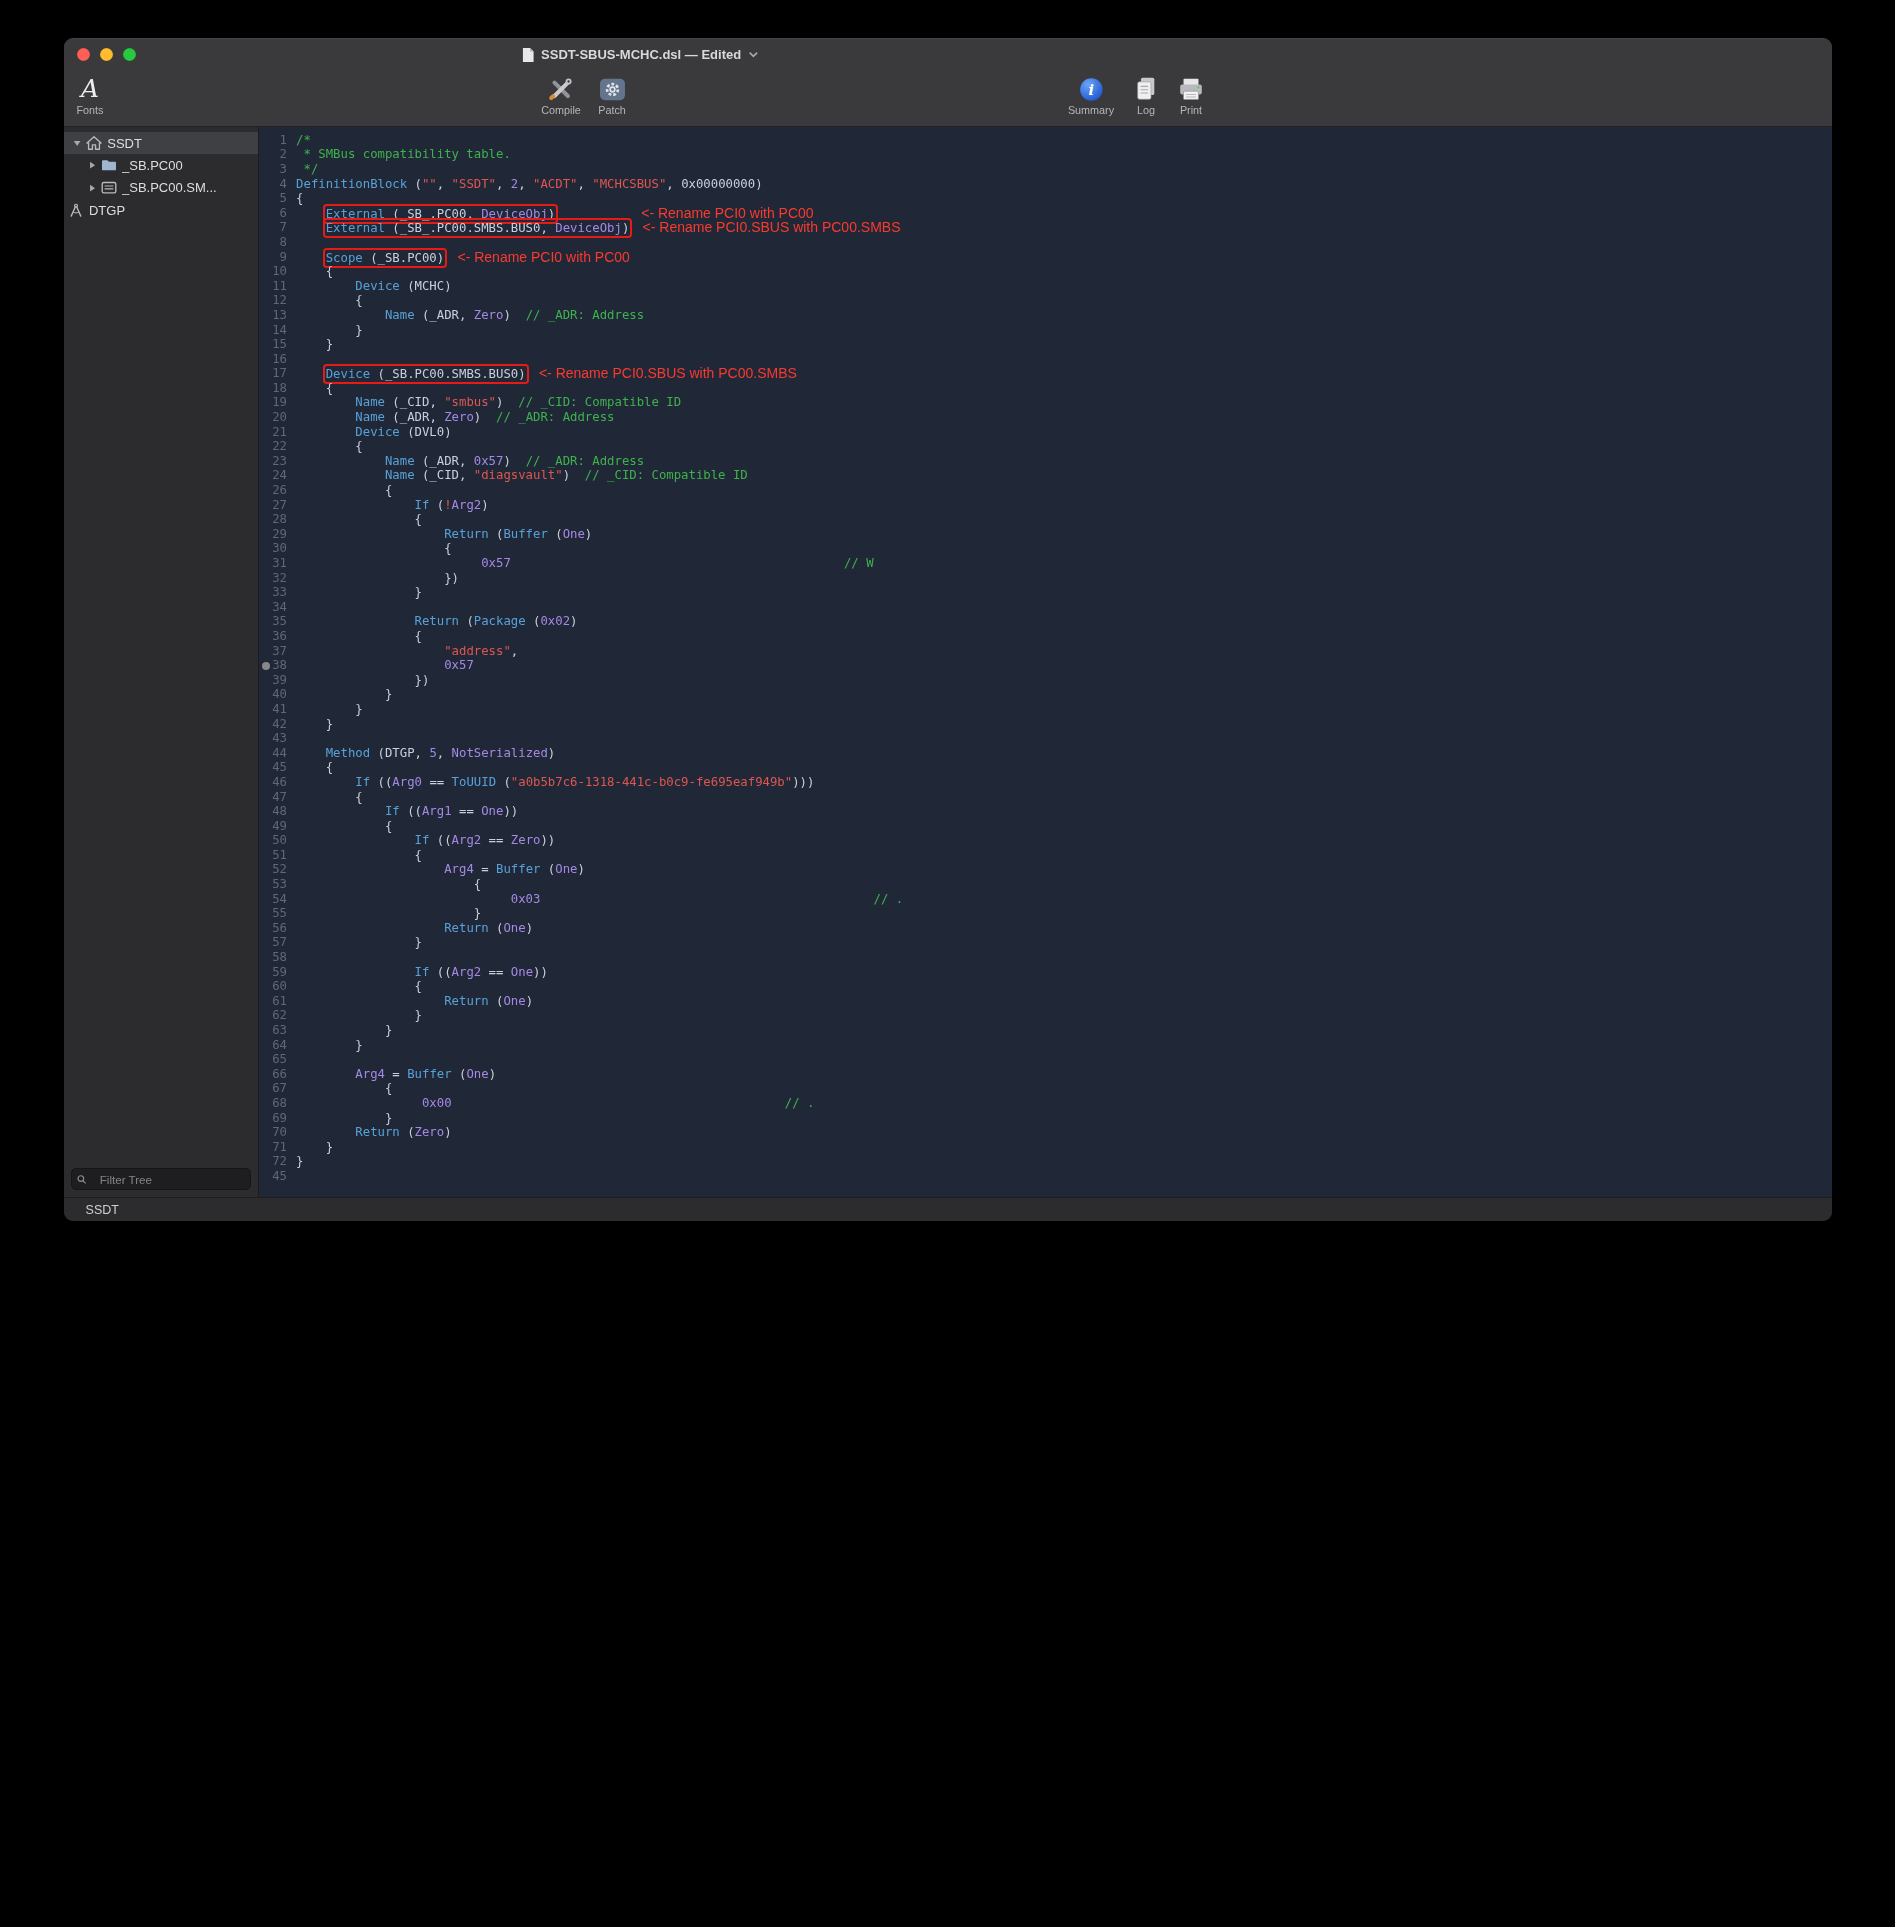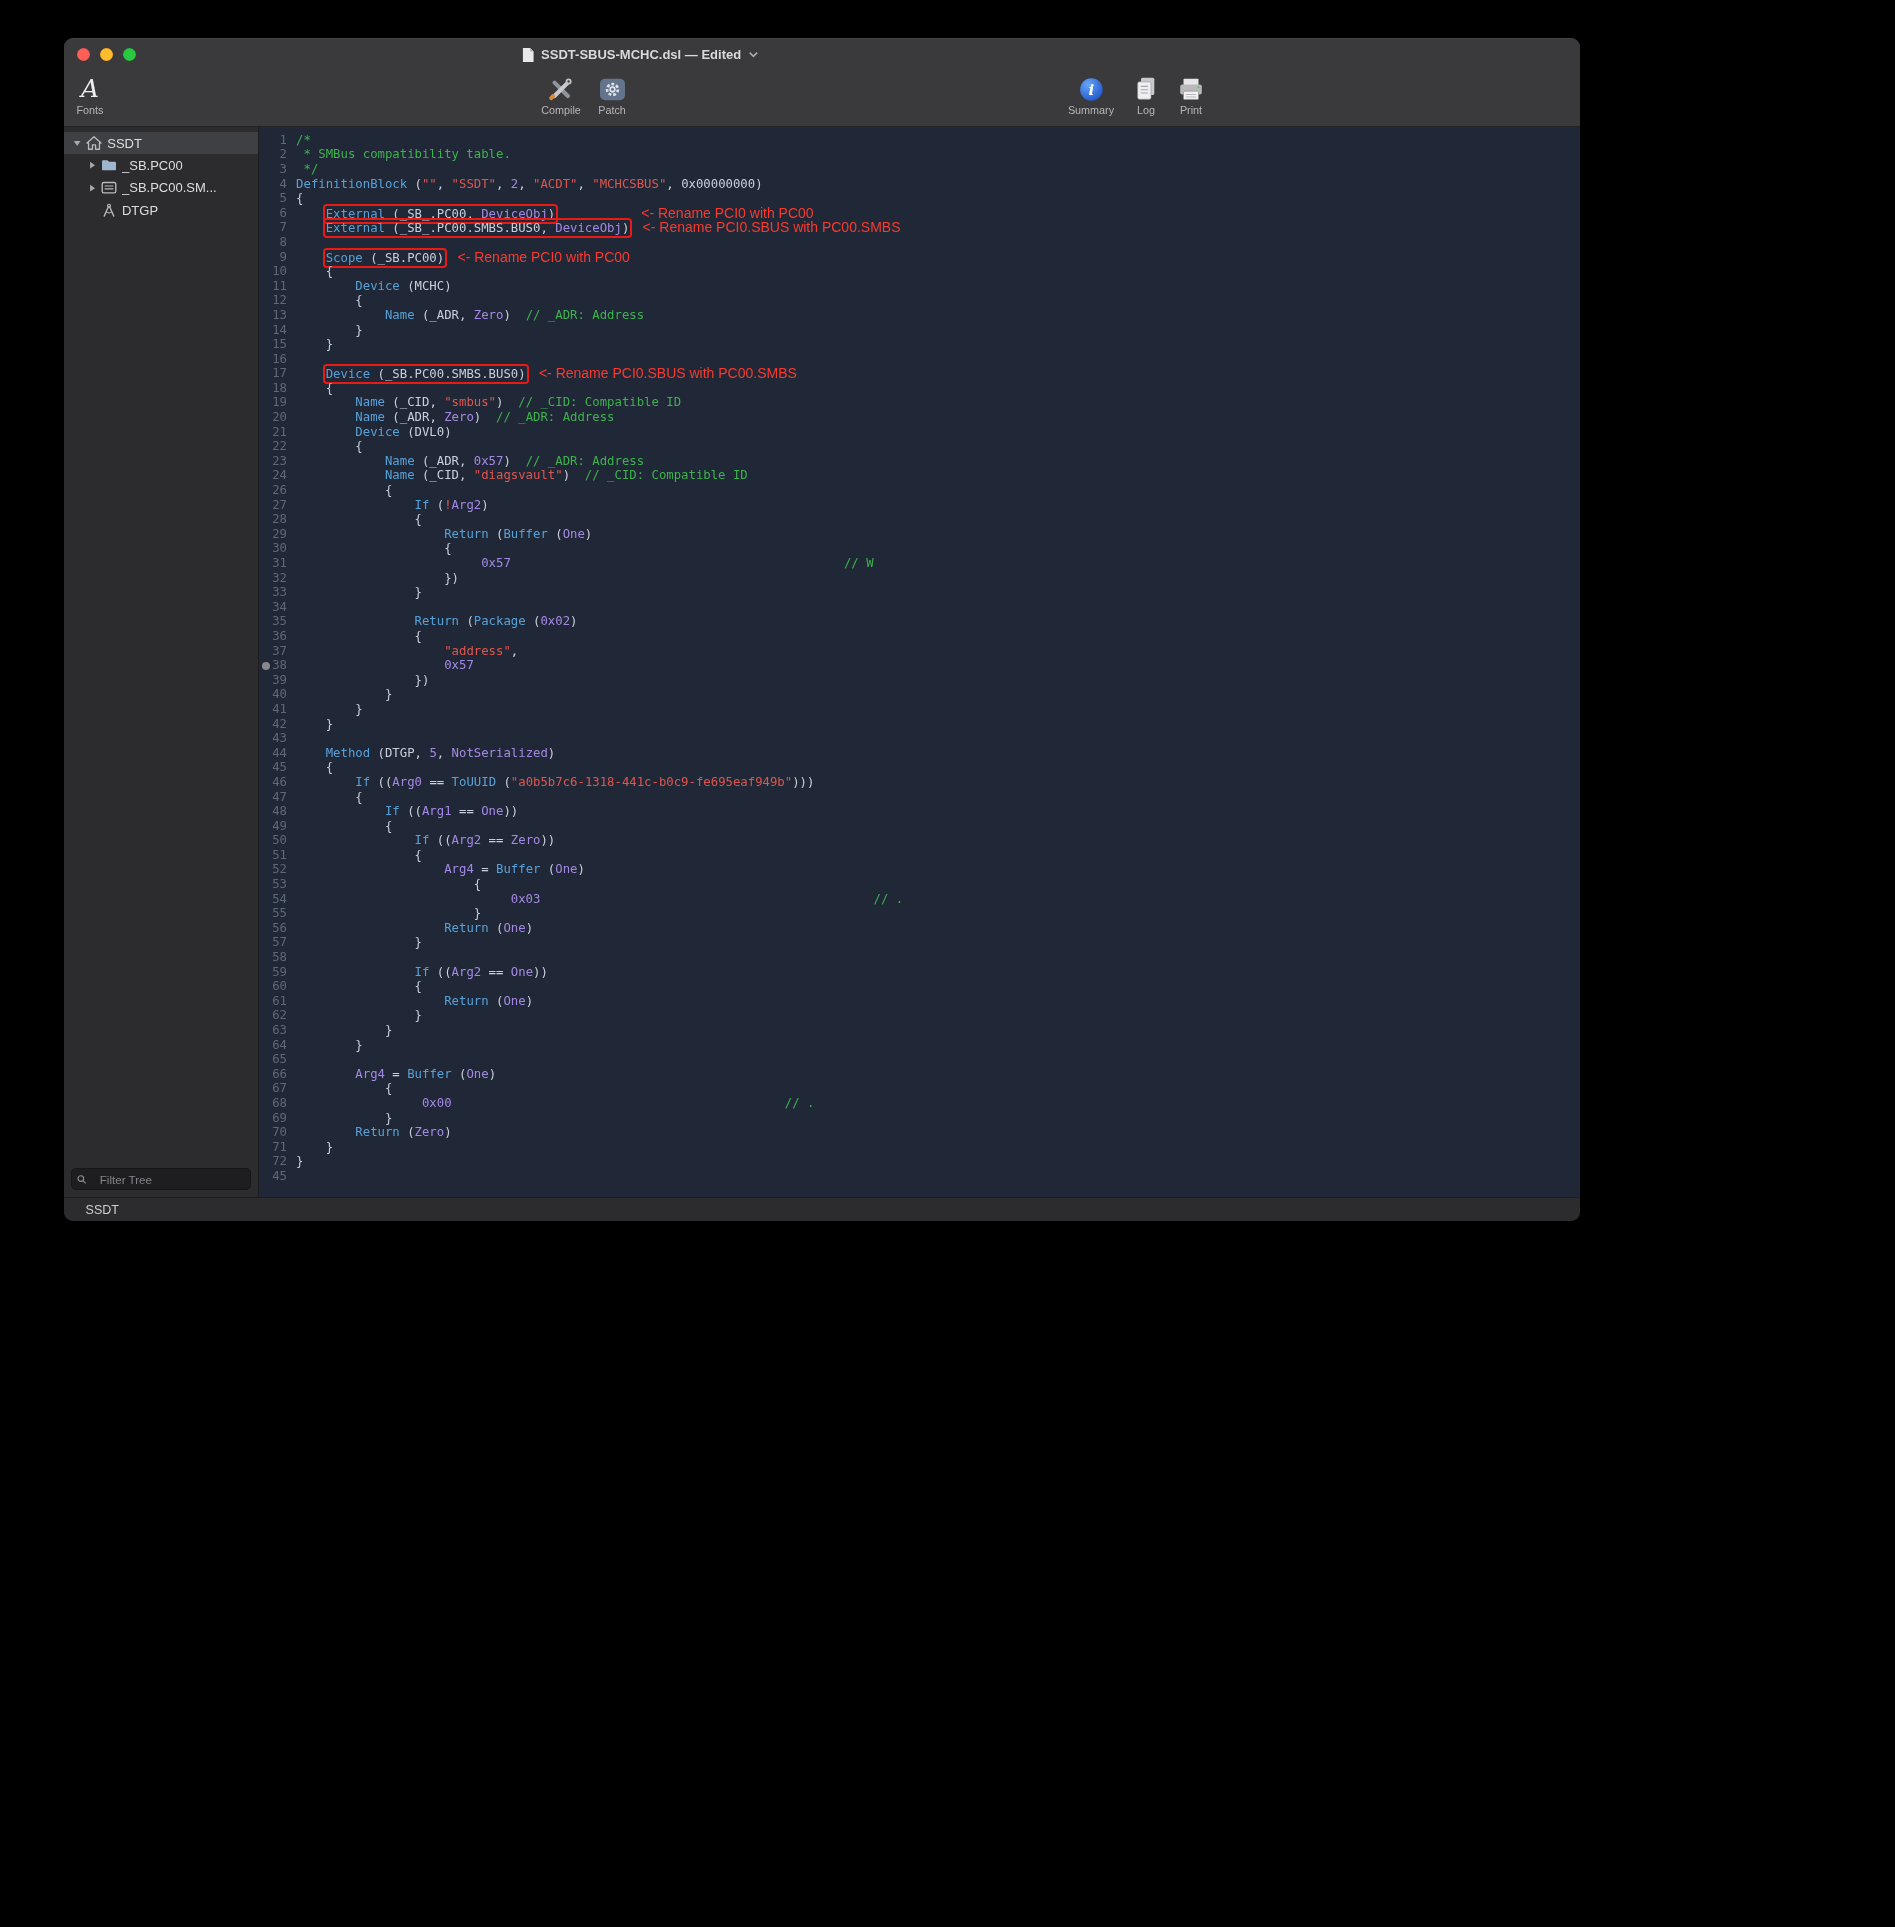--- a/index.html
+++ b/index.html
@@ -1,18 +1,18 @@
 <!DOCTYPE html>
 <html style="font-size:13.3px"><head>
 <meta charset="utf-8">
 <style>
   html,body{margin:0;padding:0;}
   body{width:1896px;height:1927px;background:#000;position:relative;font-family:"Liberation Sans",sans-serif;-webkit-font-smoothing:antialiased;}
 
-  .window{position:absolute;left:64px;top:38px;width:1516px;height:1183px;border-radius:9.1px;overflow:hidden;
+  .window{position:absolute;left:64px;top:38px;width:1768px;height:1183px;border-radius:9.1px;overflow:hidden;
     background:#2c2c2e;box-shadow:0 25px 58px rgba(0,0,0,.7),0 0 0 0.8px rgba(0,0,0,.85);display:flex;flex-direction:column;}
 
   
   .titlebar{height:33px;flex:none;background:#3a3a3c;position:relative;box-shadow:inset 0 0.8px 0 rgba(255,255,255,.07);}
   .tl{position:absolute;top:10px;width:13.3px;height:13.3px;border-radius:50%;box-shadow:inset 0 0 0.8px rgba(0,0,0,.35);}
   .tl.close{left:12.5px;background:#ff5f57;}
   .tl.min{left:36px;background:#febc2e;}
   .tl.zoom{left:59px;background:#28c840;}
   .title-wrap{position:absolute;left:458px;top:0;height:33px;display:flex;align-items:center;gap:6.6px;
     color:#d9d9db;font-size:13px;font-weight:600;}
@@ -29,21 +29,21 @@
   .main{flex:1;display:flex;min-height:0;}
   .sidebar{width:194px;flex:none;background:#2c2c2e;border-right:0.8px solid #1d1d1f;display:flex;flex-direction:column;}
   .tree{flex:1;padding-top:5px;overflow:hidden;}
   .srow{height:22.4px;display:flex;align-items:center;font-size:13px;color:#dedee0;white-space:nowrap;}
   .srow.sel{background:#3f4043;}
   .disc{width:10px;flex:none;display:flex;align-items:center;justify-content:center;}
   .sicon{width:18.3px;flex:none;display:flex;align-items:center;justify-content:center;margin:0 4.2px 0 2.5px;}
   .slabel{overflow:hidden;text-overflow:ellipsis;}
   .ind0 .disc{margin-left:8.3px;}
   .ind1 .disc{margin-left:23px;}
-  .ind1.nodisc{padding-left:33px;text-align:right;}
+  .ind1.nodisc{text-align:right;}
 
   .filter{margin:5px 6.6px 6.6px;height:20px;flex:none;background:#1e1e20;border:0.8px solid #161618;border-radius:5px;
     display:flex;align-items:center;gap:13px;padding:0 5.8px;}
   .filter input{background:transparent;border:none;outline:none;width:100%;font-family:"Liberation Sans",sans-serif;
     font-size:11.6px;color:#c9c9cc;padding:0;}
   .filter input::placeholder{color:#84848a;}
 
   
   .editor{flex:1;background:#202837;position:relative;overflow:hidden;padding-top:5.8px;
     font-family:"DejaVu Sans Mono",monospace;font-size:12.3px;line-height:14.6px;}

